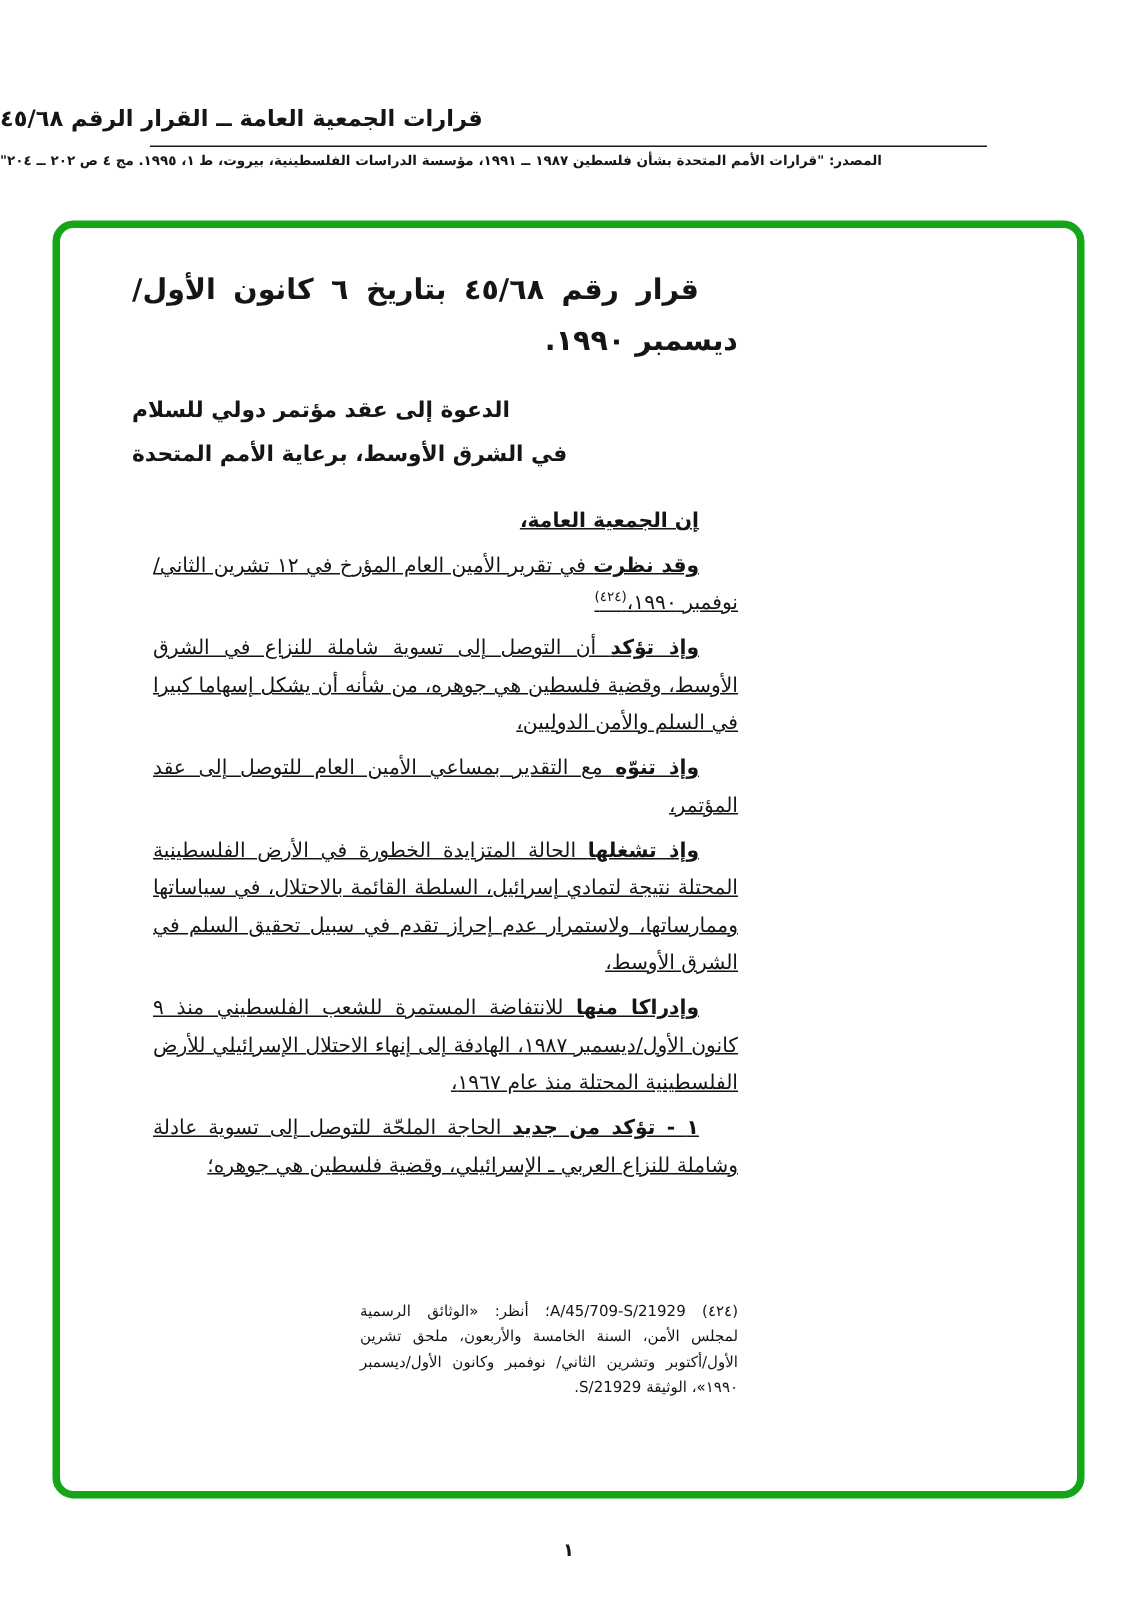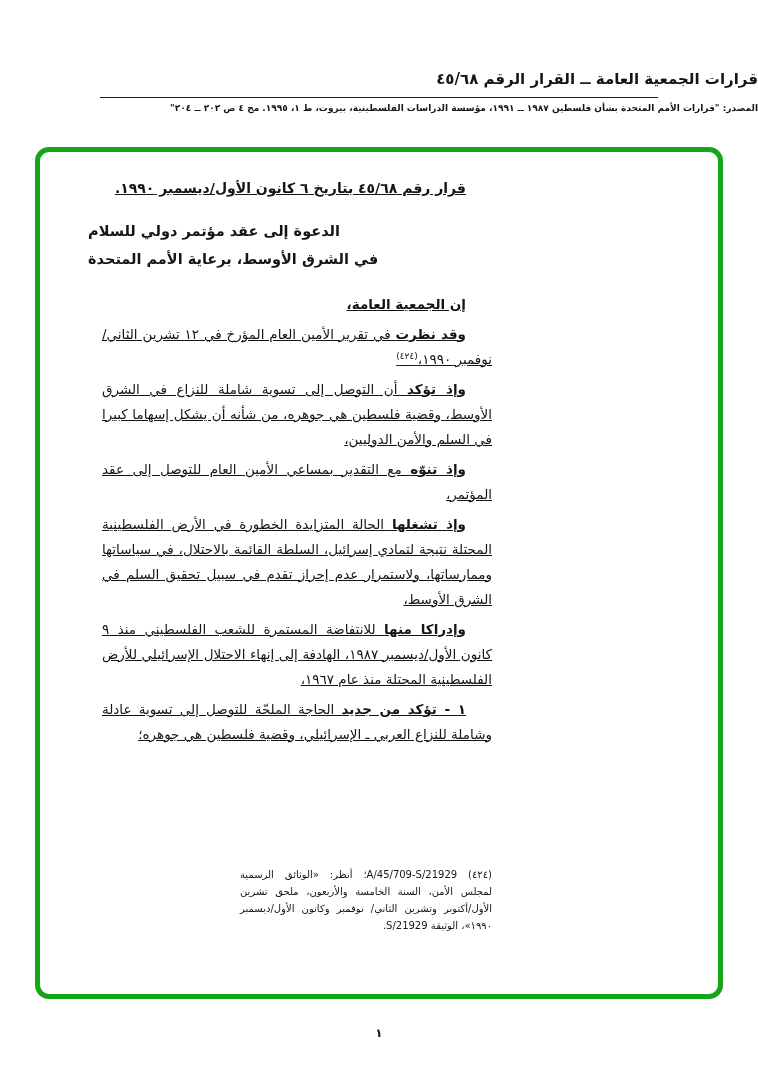--- a/index.html
+++ b/index.html
@@ -7,41 +7,41 @@
   body {
     width: 758px; height: 1078px;
     background: #ffffff;
     font-family: "DejaVu Sans", "Liberation Sans", sans-serif;
     color: #151515;
     -webkit-font-smoothing: antialiased;
   }
   .page { position: relative; width: 758px; height: 1078px; overflow: hidden; background: #ffffff; }
 
   
-  .header { position: absolute; top: 70px; left: 0; width: 100%; text-align: right; direction: rtl; }
+  .header { position: absolute; top: 70px; left: 0; width: 100%; text-align: left; direction: rtl; }
   .header-title { font-size: 15px; font-weight: 700; margin: 0; }
   .header-rule { width: 558px; border: 0; border-top: 1.5px solid #1b1b1b; margin: 9px auto 5px auto; }
   .source-line { font-size: 9px; font-weight: 700; margin: 0; white-space: nowrap; }
 
   
   .res-box {
     position: absolute; left: 35px; top: 147px;
     width: 688px; height: 852px;
     border: 5px solid #14a616;
     border-radius: 14px;
     background: #ffffff;
   }
 
   
   .doc {
     position: absolute; top: 24px; right: 226px;
     width: 404px; height: 678px; overflow: hidden;
     direction: rtl; text-align: justify;
   }
-  .doc-title { font-size: 14px; font-weight: 700; margin: 0 0 16px 0; text-indent: 26px; line-height: 1.8; text-decoration: underline; }
+  .doc-title { font-size: 19px; font-weight: 700; margin: 0 0 16px 0; text-indent: 26px; line-height: 1.8; }
   .doc-subtitle { font-size: 14.5px; font-weight: 700; text-align: left; margin: 0 0 18px 0; line-height: 1.95; }
   .para { font-size: 13.5px; line-height: 25px; margin: 0 0 5px 14px; text-indent: 26px; text-decoration: underline; }
   .para b { font-weight: 700; }
   sup.fn-ref { font-size: 9px; line-height: 0; }
 
   
   .footnotes {
     position: absolute; top: 702px; right: 226px;
     width: 252px; direction: rtl; text-align: justify; margin-top: 12px;
   }

